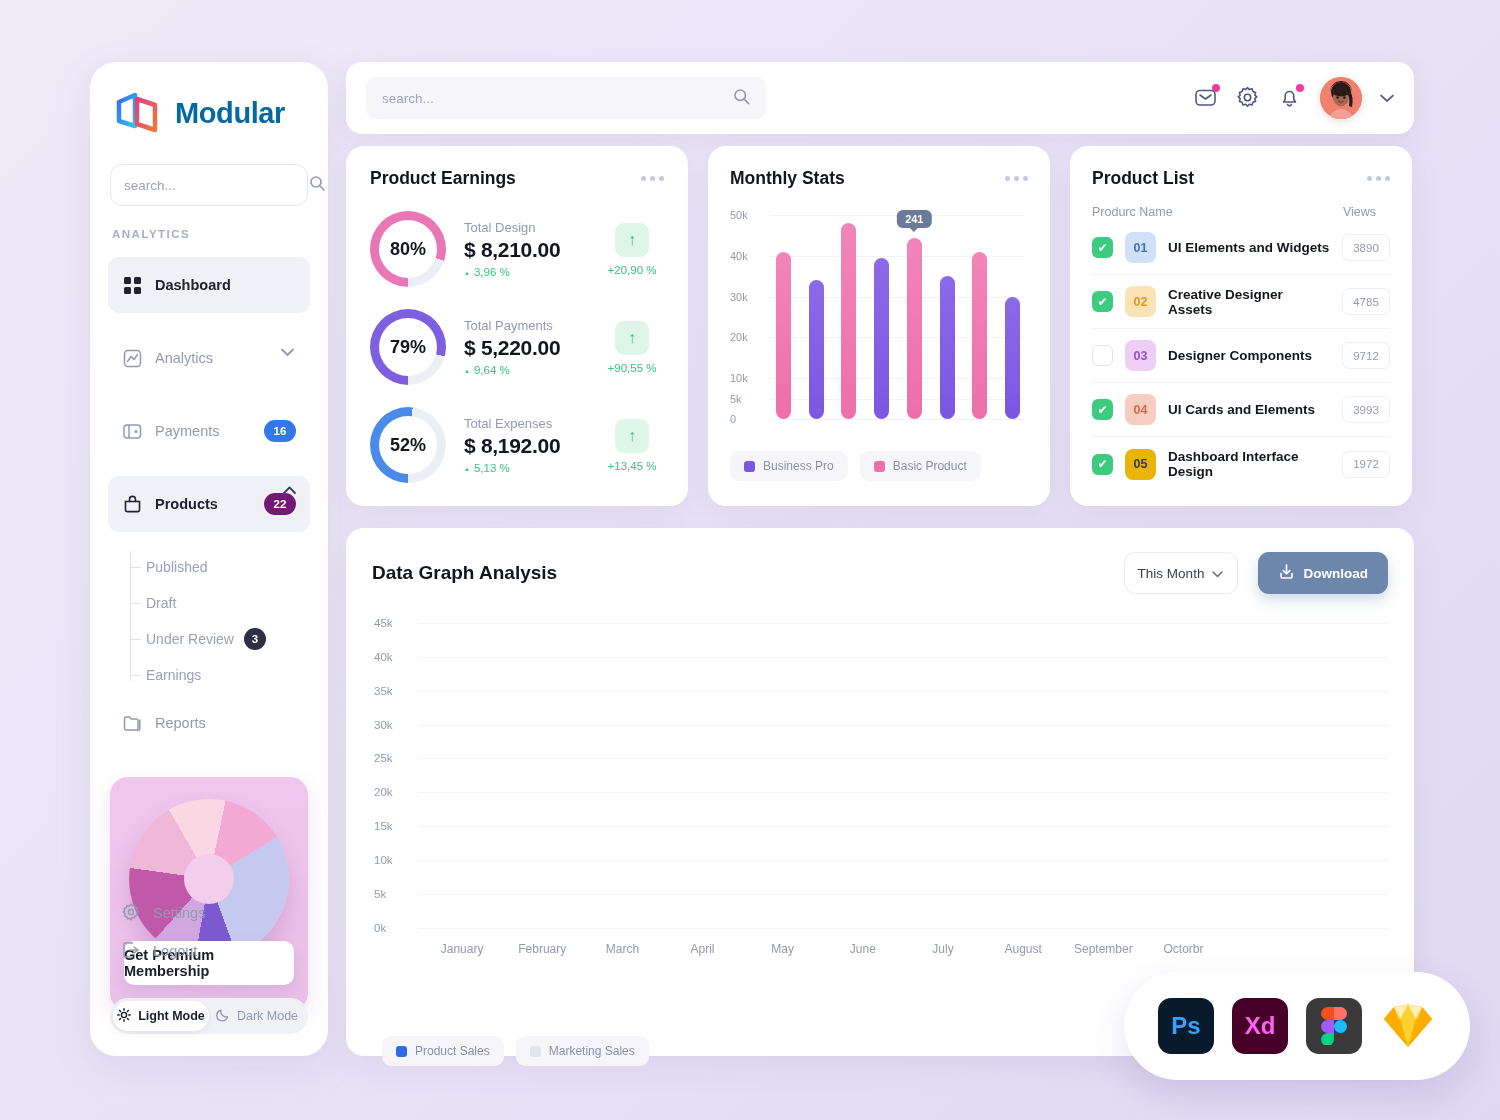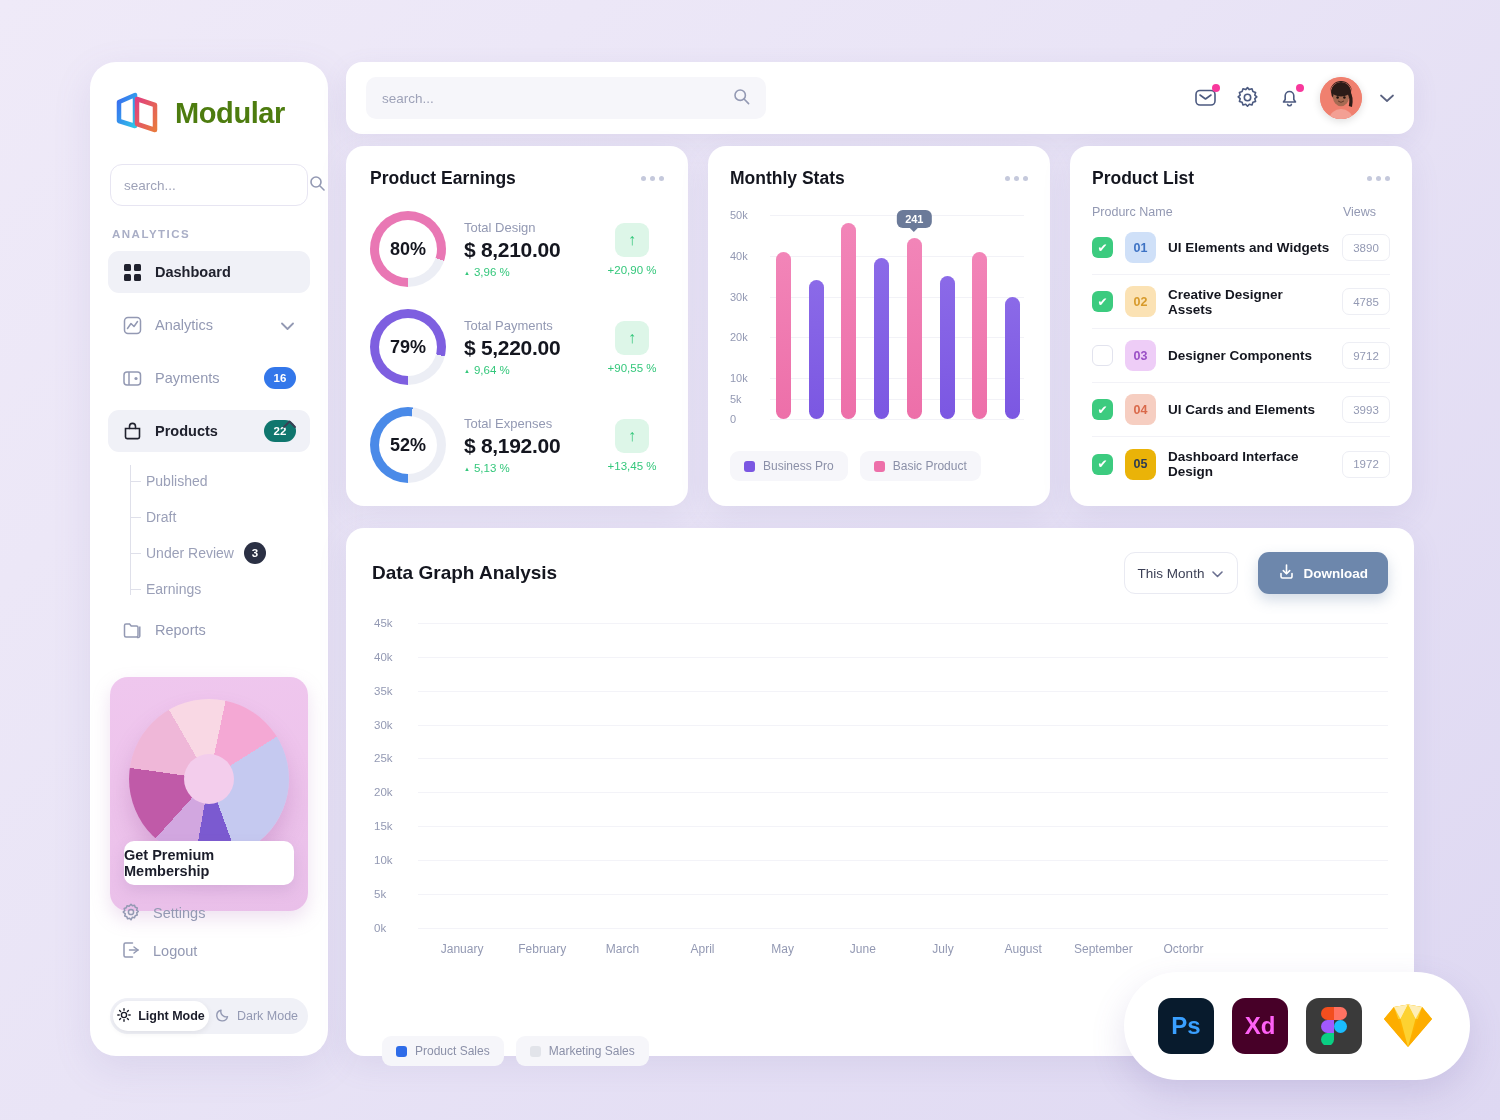--- a/index.html
+++ b/index.html
@@ -14,54 +14,54 @@
   
   .sidebar {
     position: absolute; left: 90px; top: 62px;
     width: 238px; height: 994px;
     background: #fff; border-radius: 26px;
     box-shadow: 0 12px 38px rgba(120,105,175,.13);
     padding: 22px 0 0 0;
   }
   .logo-row { display: flex; align-items: center; gap: 11px; padding: 6px 0 0 22px; }
   .logo-mark { width: 52px; height: 46px; position: relative; }
-  .logo-text { font-size: 29px; font-weight: 700; color: #4d7c0f; letter-spacing: -.4px; }
+  .logo-text { font-size: 29px; font-weight: 700; color: #0369a1; letter-spacing: -.4px; }
 
   .side-search {
     margin: 28px 20px 0 20px; height: 42px;
     border: 1.4px solid #e7e5f2; border-radius: 12px;
     display: flex; align-items: center; padding: 0 13px; gap: 8px;
     background: #fff;
   }
   .side-search input {
     border: 0; outline: 0; flex: 1; font-size: 13.5px; color: #8f93ab;
     font-family: "Liberation Sans", sans-serif; background: transparent;
   }
   .side-search input::placeholder { color: #9ea2b8; }
 
   .section-label {
     margin: 22px 0 8px 22px; font-size: 11.5px; font-weight: 700;
     letter-spacing: 1.5px; color: #a9aec6;
   }
 
   .nav-item {
-    margin: 11px 18px; height: 42px; border-radius: 11px;
+    margin: 17px 18px; height: 56px; border-radius: 11px;
     display: flex; align-items: center; padding: 0 14px; gap: 13px;
     color: #9399b3; font-size: 14.5px; cursor: pointer; position: relative;
   }
   .nav-item.active { background: #f0f1f7; color: #20222e; font-weight: 700; }
   .nav-item .ico { width: 20px; height: 20px; display: flex; align-items: center; justify-content: center; }
   .nav-item .lbl { flex: 1; }
   .badge {
     min-width: 32px; height: 22px; border-radius: 11px; color: #fff;
     font-size: 11.5px; font-weight: 700; display: flex;
     align-items: center; justify-content: center; padding: 0 8px;
   }
   .badge.blue { background: #3377ea; }
-  .badge.pink { background: #0f766e; }
+  .badge.pink { background: #701a75; }
   .badge.dark { background: #2b3044; min-width: 22px; border-radius: 50%; padding: 0; }
   .chev { width: 13px; height: 13px; position: absolute; right: 10px; top: 6px; }
 
   .subnav { position: relative; margin: 6px 0 0 40px; padding-left: 16px; }
   .subnav::before {
     content: ""; position: absolute; left: 0; top: 2px; bottom: 12px;
     width: 1.4px; background: #dfe0ea;
   }
   .sub-item {
     height: 36px; display: flex; align-items: center; gap: 10px;

